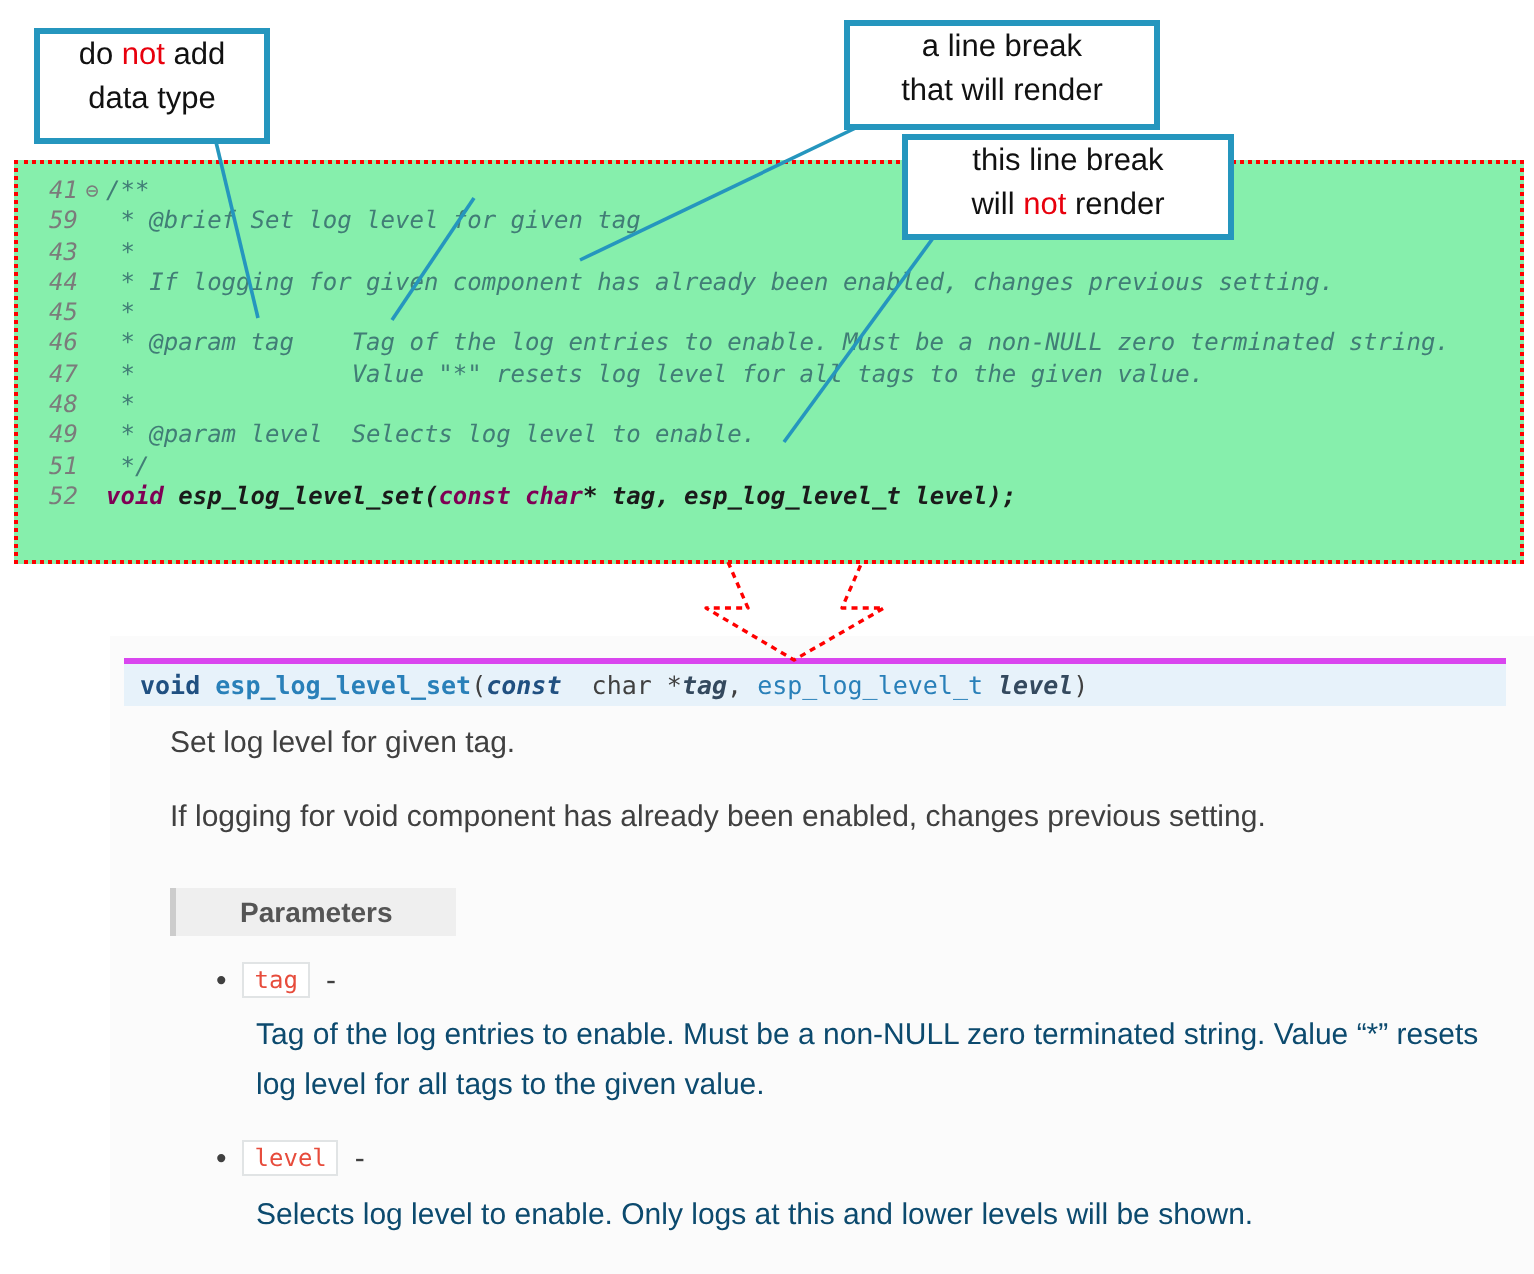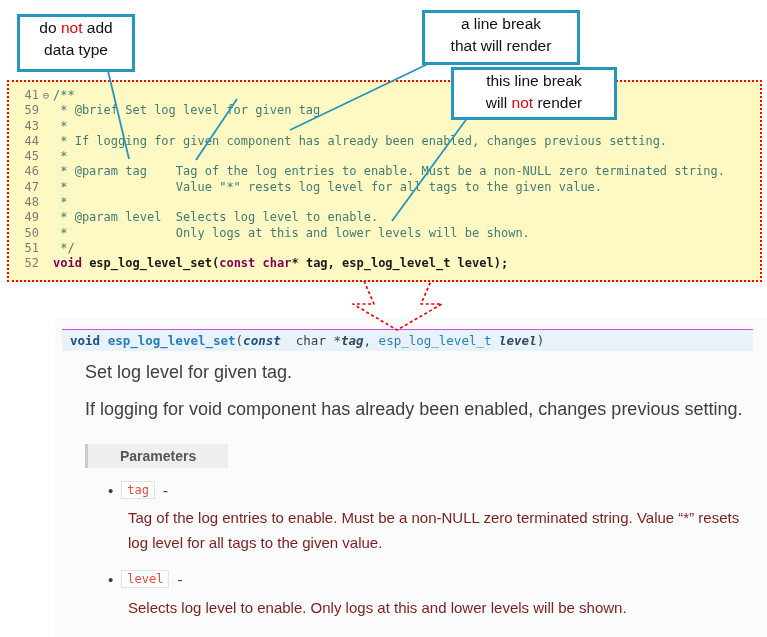--- a/index.html
+++ b/index.html
@@ -11,54 +11,54 @@
            display:flex;flex-direction:column;align-items:center;justify-content:flex-start;
            font-size:15.5px;color:#111;line-height:1.45;text-align:center;}
   .callout .red{color:#e8000d;}
   #callout-1{left:17px;top:14px;width:112px;height:52px;}
   #callout-2{left:160px;top:43px;width:170px;height:51px;}
   #callout-3{left:422px;top:10px;width:152px;height:49px;}
   #callout-4{left:409px;top:67px;width:160px;height:47px;margin-left:42px;}
 
   
   #codeblock{position:absolute;left:7px;top:80px;width:745px;height:192px;
-             border:2px dotted #ff0000;padding:6px 0 0 6px;z-index:1;background:#fef9c3;}
+             border:2px dotted #ff0000;padding:6px 0 0 6px;z-index:1;background:#86efac;font-style:italic;}
   .crow{display:flex;height:15.3px;line-height:15.3px;
         font-family:"DejaVu Sans Mono", monospace;font-size:12px;}
   .lnum{width:24px;text-align:right;color:#7b7b7b;flex:0 0 auto;}
   .fold{width:14px;text-align:center;color:#7b7b7b;font-size:11px;flex:0 0 auto;}
   .ctext{white-space:pre;}
   .comment{color:#417d76;}
   .kwd{color:#7f0055;font-weight:bold;white-space:pre;}
   .fname{color:#1a1a1a;font-weight:bold;white-space:pre;}
 
   
   #overlay{position:absolute;left:0;top:0;width:767px;height:637px;z-index:2;pointer-events:none;}
 
   
   #doc-area{position:absolute;left:55px;top:318px;width:712px;height:319px;background:#fbfbfb;z-index:0;}
   #sig-bar{position:absolute;left:62px;top:329px;width:683px;height:21px;
-           background:#e7f2fa;border-top:1px solid #d946ef;padding-left:8px;
+           background:#e7f2fa;border-top:3px solid #d946ef;padding-left:8px;
            line-height:21px;font-family:"DejaVu Sans Mono", monospace;font-size:12.5px;
            white-space:pre;color:#404040;}
   #sig-bar .s-kw{color:#205081;font-weight:bold;}
   #sig-bar .s-name{color:#2980b9;font-weight:bold;}
   #sig-bar .s-const{color:#205081;font-weight:bold;font-style:italic;}
   #sig-bar .s-type{color:#2980b9;}
   #sig-bar .s-param{color:#34495e;font-weight:bold;font-style:italic;}
-  .doc-p{position:absolute;left:85px;font-size:18px;color:#404040;line-height:20px;}
+  .doc-p{position:absolute;left:85px;font-size:15px;color:#404040;line-height:20px;}
   #params-header{position:absolute;left:85px;top:444px;background:#efefef;
                  border-left:3px solid #cccccc;padding:4px 32px;
                  font-size:14px;font-weight:bold;color:#555555;}
   .bullet-row{position:absolute;left:108px;display:flex;align-items:center;gap:8px;
               font-size:15px;color:#404040;}
   .bullet-dot{font-size:15px;color:#404040;}
   .param-chip{font-family:"DejaVu Sans Mono", monospace;font-size:12px;color:#e74c3c;
               background:#ffffff;border:1px solid #e1e4e5;padding:1px 5px;}
-  .bullet-desc{position:absolute;left:128px;width:625px;font-size:15px;color:#7f1d1d;line-height:25px;}
+  .bullet-desc{position:absolute;left:128px;width:625px;font-size:15px;color:#0c4a6e;line-height:25px;}
 </style>
 </head>
 <body>
 
 <div id="stage">
 
   <div id="codeblock">
     <div class="crow">
       <span class="lnum">41</span>
       <span class="fold">⊖</span>
@@ -96,25 +96,20 @@
     </div>
     <div class="crow">
       <span class="lnum">48</span>
       <span class="fold"></span>
       <span class="ctext comment"> *</span>
     </div>
     <div class="crow">
       <span class="lnum">49</span>
       <span class="fold"></span>
       <span class="ctext comment"> * @param level  Selects log level to enable.</span>
-    </div>
-    <div class="crow">
-      <span class="lnum">50</span>
-      <span class="fold"></span>
-      <span class="ctext comment"> *               Only logs at this and lower levels will be shown.</span>
     </div>
     <div class="crow">
       <span class="lnum">51</span>
       <span class="fold"></span>
       <span class="ctext comment"> */</span>
     </div>
     <div class="crow sigrow">
       <span class="lnum">52</span>
       <span class="fold"></span>
       <span class="kwd">void </span>

